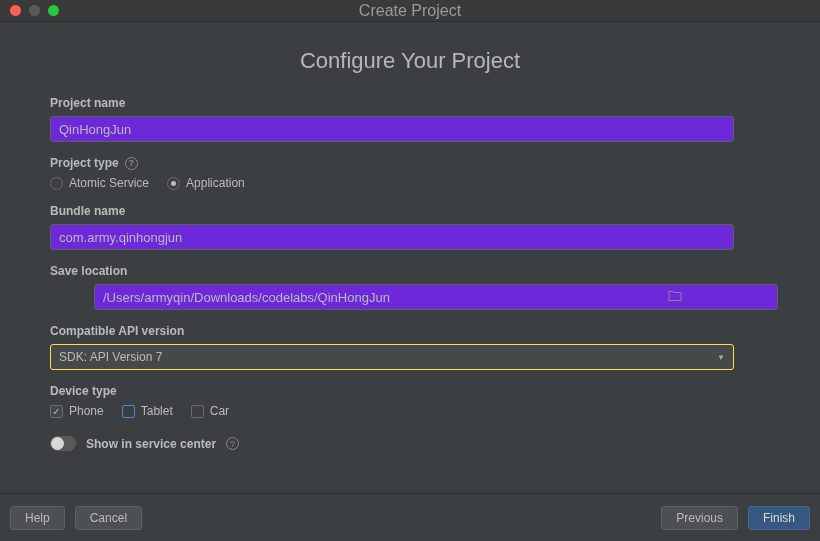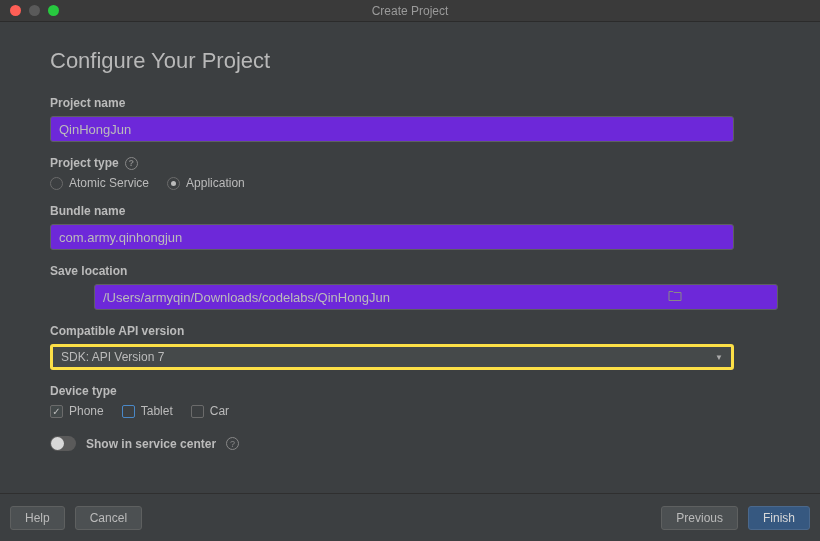--- a/index.html
+++ b/index.html
@@ -29,32 +29,33 @@
     }
     .tl { width: 11px; height: 11px; border-radius: 50%; }
     .tl.red { background: #ff5f56; }
     .tl.yellow { background: #5a5a5a; }
     .tl.green { background: #27c93f; }
     .titlebar-title {
       position: absolute;
       left: 50%;
       transform: translateX(-50%);
       color: #9a9a9a;
-      font-size: 12px;
+      font-size: 16px;
     }
     .content {
       flex: 1;
       padding: 26px 50px 10px 50px;
       overflow-y: auto;
     }
     h1 {
       font-size: 22px;
       font-weight: 300;
       color: #b8b8b8;
       margin-bottom: 22px;
+      text-align: center;
     }
     .label {
       font-size: 12px;
       font-weight: 600;
       color: #bbbbbb;
       margin-bottom: 6px;
       display: flex;
       align-items: center;
       gap: 6px;
     }
@@ -117,21 +118,21 @@
       color: #bbbbbb;
       font-size: 10px;
     }
     .checkbox.accent {
       border-color: #4a88c7;
     }
     .select {
       width: 684px;
       height: 26px;
       background: #45494a;
-      border: 3px solid #fde047;
+      border: 1px solid #fde047;
       border-radius: 3px;
       color: #bbbbbb;
       padding: 0 8px;
       display: flex;
       align-items: center;
       justify-content: space-between;
       cursor: pointer;
     }
     .chevron { font-size: 8px; color: #aaa; }
     .help-icon {

